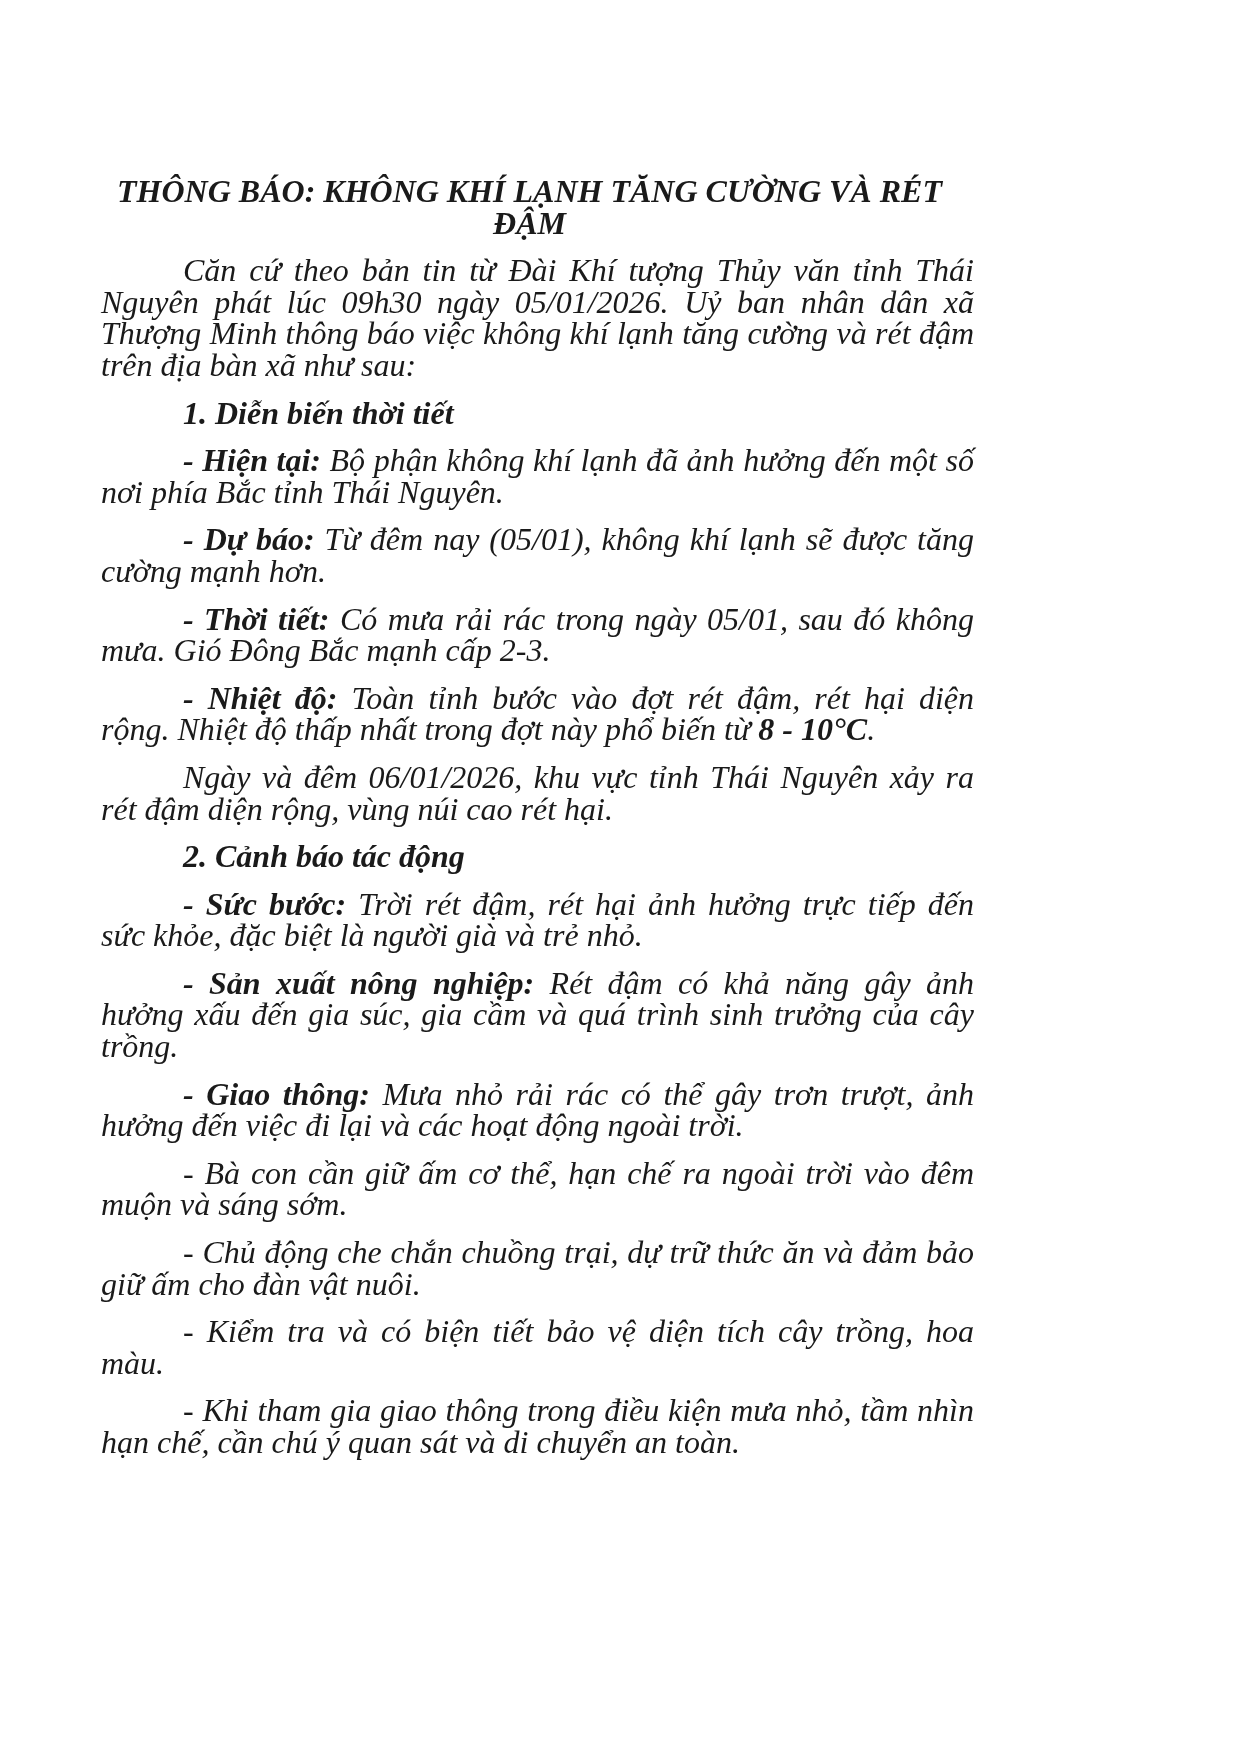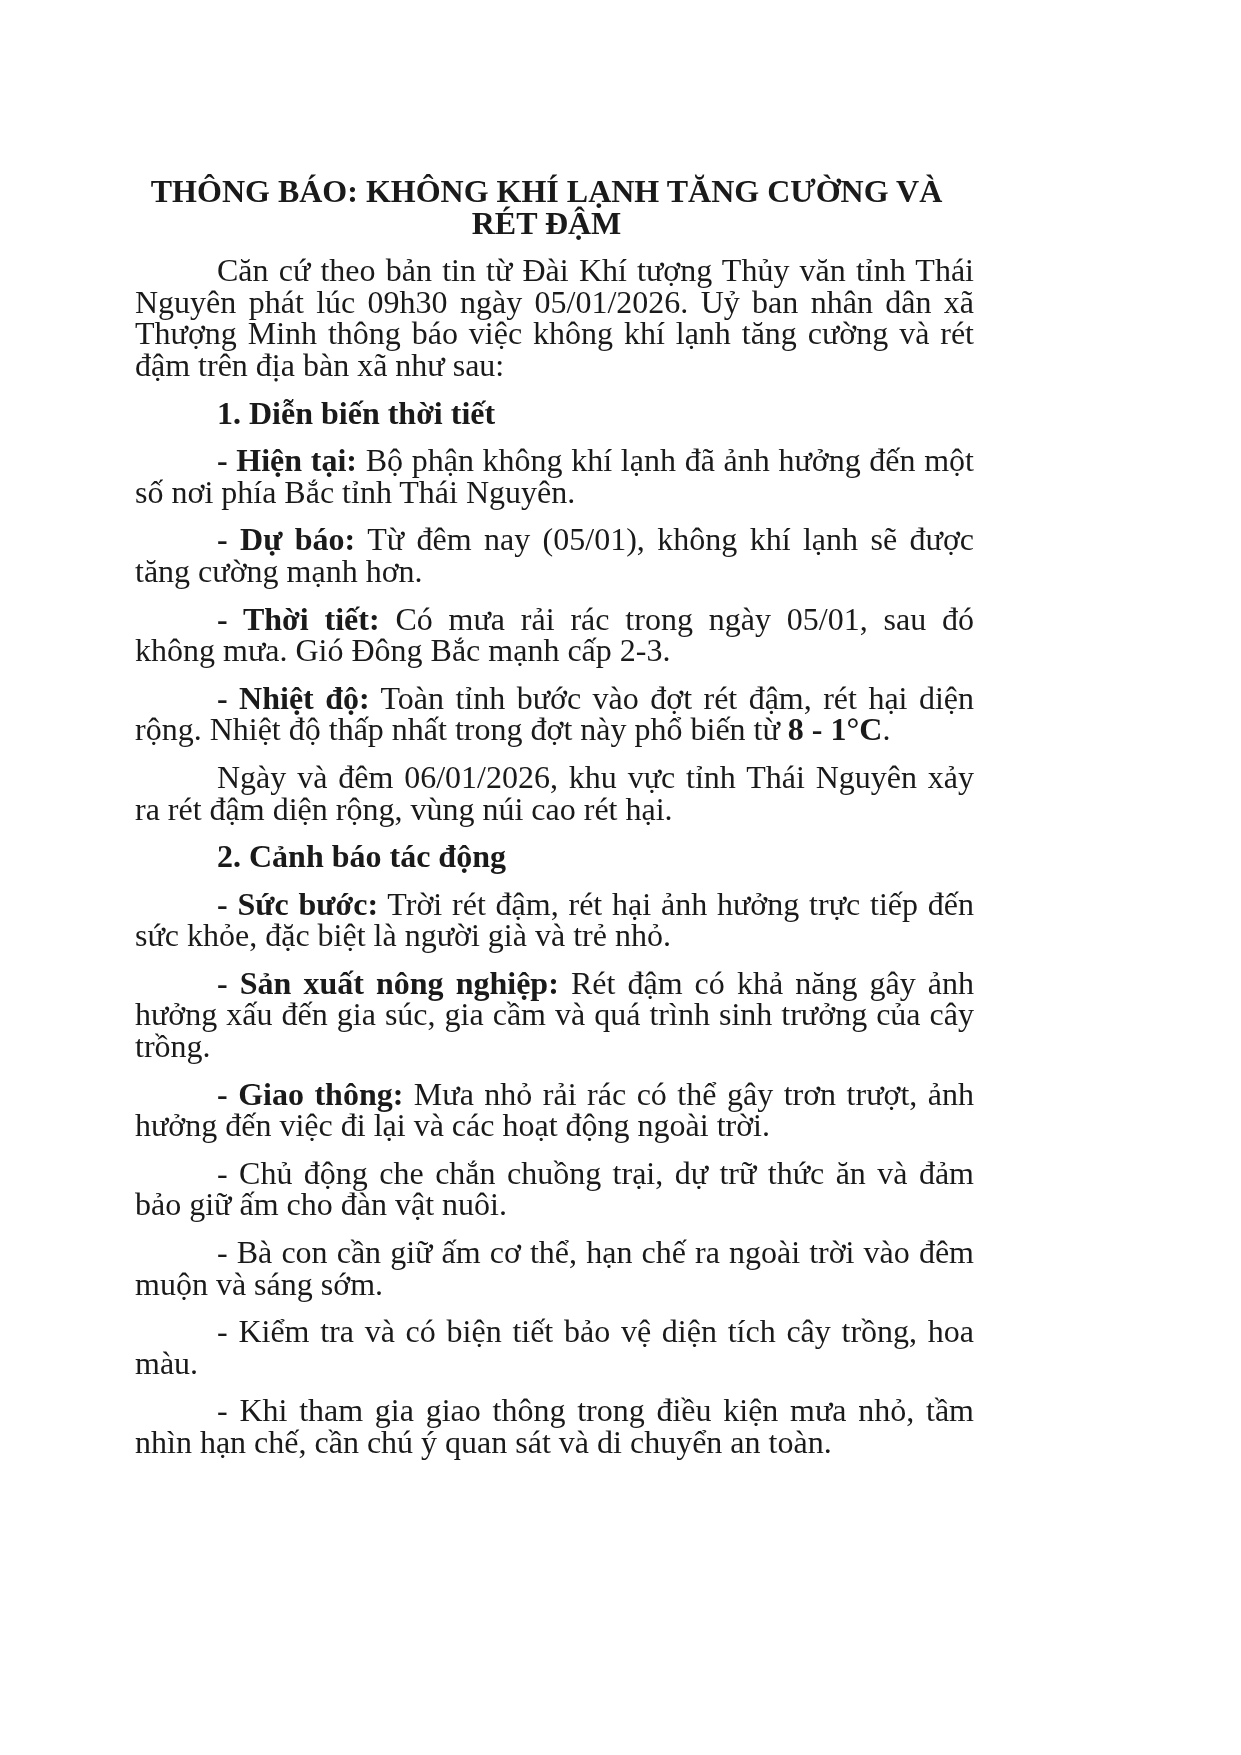--- a/index.html
+++ b/index.html
@@ -10,26 +10,27 @@
   html, body {
     margin: 0;
     padding: 0;
     background: var(--page-bg);
   }
   .page {
     position: relative;
     width: 1090px;
     height: 1755px;
     background: var(--page-bg);
-    padding: 176px 116px 0 119px;
+    padding: 176px 116px 0 85px;
     overflow: hidden;
     font-family: "Liberation Serif", "DejaVu Serif", serif;
     font-size: 32px;
     line-height: 31.6px;
     color: var(--text-color);
+    font-style: italic;
   }
   .doc-title {
     font-size: 32px;
     font-weight: bold;
     text-align: center;
     margin: 0 0 16px 0;
     line-height: 31.6px;
   }
   .block {
     margin: 0 0 16px 16px;
@@ -49,24 +50,24 @@
 <body>
 
 <div class="page">
   <h1 class="doc-title">THÔNG BÁO: KHÔNG KHÍ LẠNH TĂNG CƯỜNG VÀ RÉT ĐẬM</h1>
   <div>
       <p class="block paragraph"><span>Căn cứ theo bản tin từ Đài Khí tượng Thủy văn tỉnh Thái Nguyên phát lúc 09h30 ngày 05/01/2026. Uỷ ban nhân dân xã Thượng Minh thông báo việc không khí lạnh tăng cường và rét đậm trên địa bàn xã như sau:</span></p>
       <p class="block heading"><span class="bold">1. Diễn biến thời tiết</span></p>
       <p class="block paragraph"><span class="bold">- Hiện tại:</span><span> Bộ phận không khí lạnh đã ảnh hưởng đến một số nơi phía Bắc tỉnh Thái Nguyên.</span></p>
       <p class="block paragraph"><span class="bold">- Dự báo:</span><span> Từ đêm nay (05/01), không khí lạnh sẽ được tăng cường mạnh hơn.</span></p>
       <p class="block paragraph"><span class="bold">- Thời tiết:</span><span> Có mưa rải rác trong ngày 05/01, sau đó không mưa. Gió Đông Bắc mạnh cấp 2-3.</span></p>
-      <p class="block paragraph"><span class="bold">- Nhiệt độ:</span><span> Toàn tỉnh bước vào đợt rét đậm, rét hại diện rộng. Nhiệt độ thấp nhất trong đợt này phổ biến từ </span><span class="bold">8 - 1°C</span><span>.</span></p>
+      <p class="block paragraph"><span class="bold">- Nhiệt độ:</span><span> Toàn tỉnh bước vào đợt rét đậm, rét hại diện rộng. Nhiệt độ thấp nhất trong đợt này phổ biến từ </span><span class="bold">8 - 10°C</span><span>.</span></p>
       <p class="block paragraph"><span>Ngày và đêm 06/01/2026, khu vực tỉnh Thái Nguyên xảy ra rét đậm diện rộng, vùng núi cao rét hại.</span></p>
       <p class="block heading"><span class="bold">2. Cảnh báo tác động</span></p>
       <p class="block paragraph"><span class="bold">- Sức bước:</span><span> Trời rét đậm, rét hại ảnh hưởng trực tiếp đến sức khỏe, đặc biệt là người già và trẻ nhỏ.</span></p>
       <p class="block paragraph"><span class="bold">- Sản xuất nông nghiệp:</span><span> Rét đậm có khả năng gây ảnh hưởng xấu đến gia súc, gia cầm và quá trình sinh trưởng của cây trồng.</span></p>
       <p class="block paragraph"><span class="bold">- Giao thông:</span><span> Mưa nhỏ rải rác có thể gây trơn trượt, ảnh hưởng đến việc đi lại và các hoạt động ngoài trời.</span></p>
+      <p class="block paragraph"><span>- Bà con cần giữ ấm cơ thể, hạn chế ra ngoài trời vào đêm muộn và sáng sớm.</span></p>
       <p class="block paragraph"><span>- Chủ động che chắn chuồng trại, dự trữ thức ăn và đảm bảo giữ ấm cho đàn vật nuôi.</span></p>
-      <p class="block paragraph"><span>- Bà con cần giữ ấm cơ thể, hạn chế ra ngoài trời vào đêm muộn và sáng sớm.</span></p>
       <p class="block paragraph"><span>- Kiểm tra và có biện tiết bảo vệ diện tích cây trồng, hoa màu.</span></p>
       <p class="block paragraph"><span>- Khi tham gia giao thông trong điều kiện mưa nhỏ, tầm nhìn hạn chế, cần chú ý quan sát và di chuyển an toàn.</span></p>
     </div>
 </div>
 
 </body></html>

